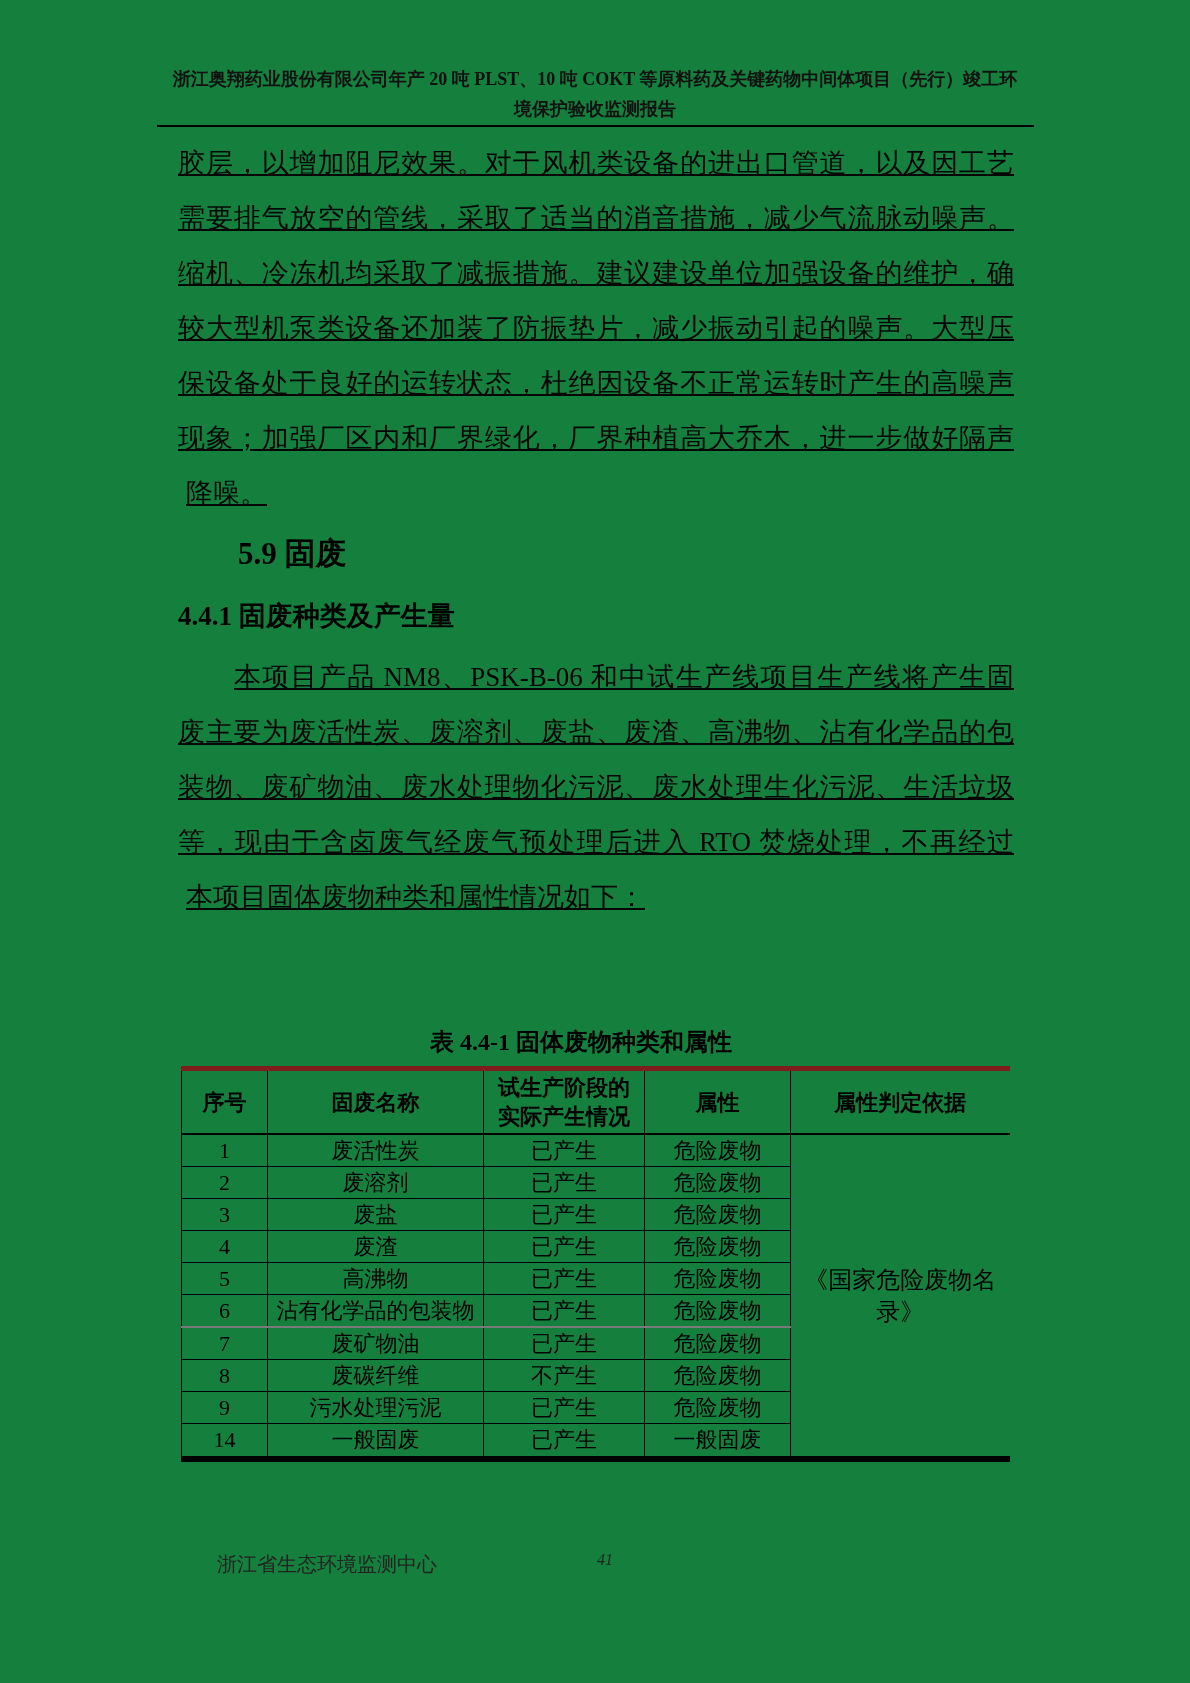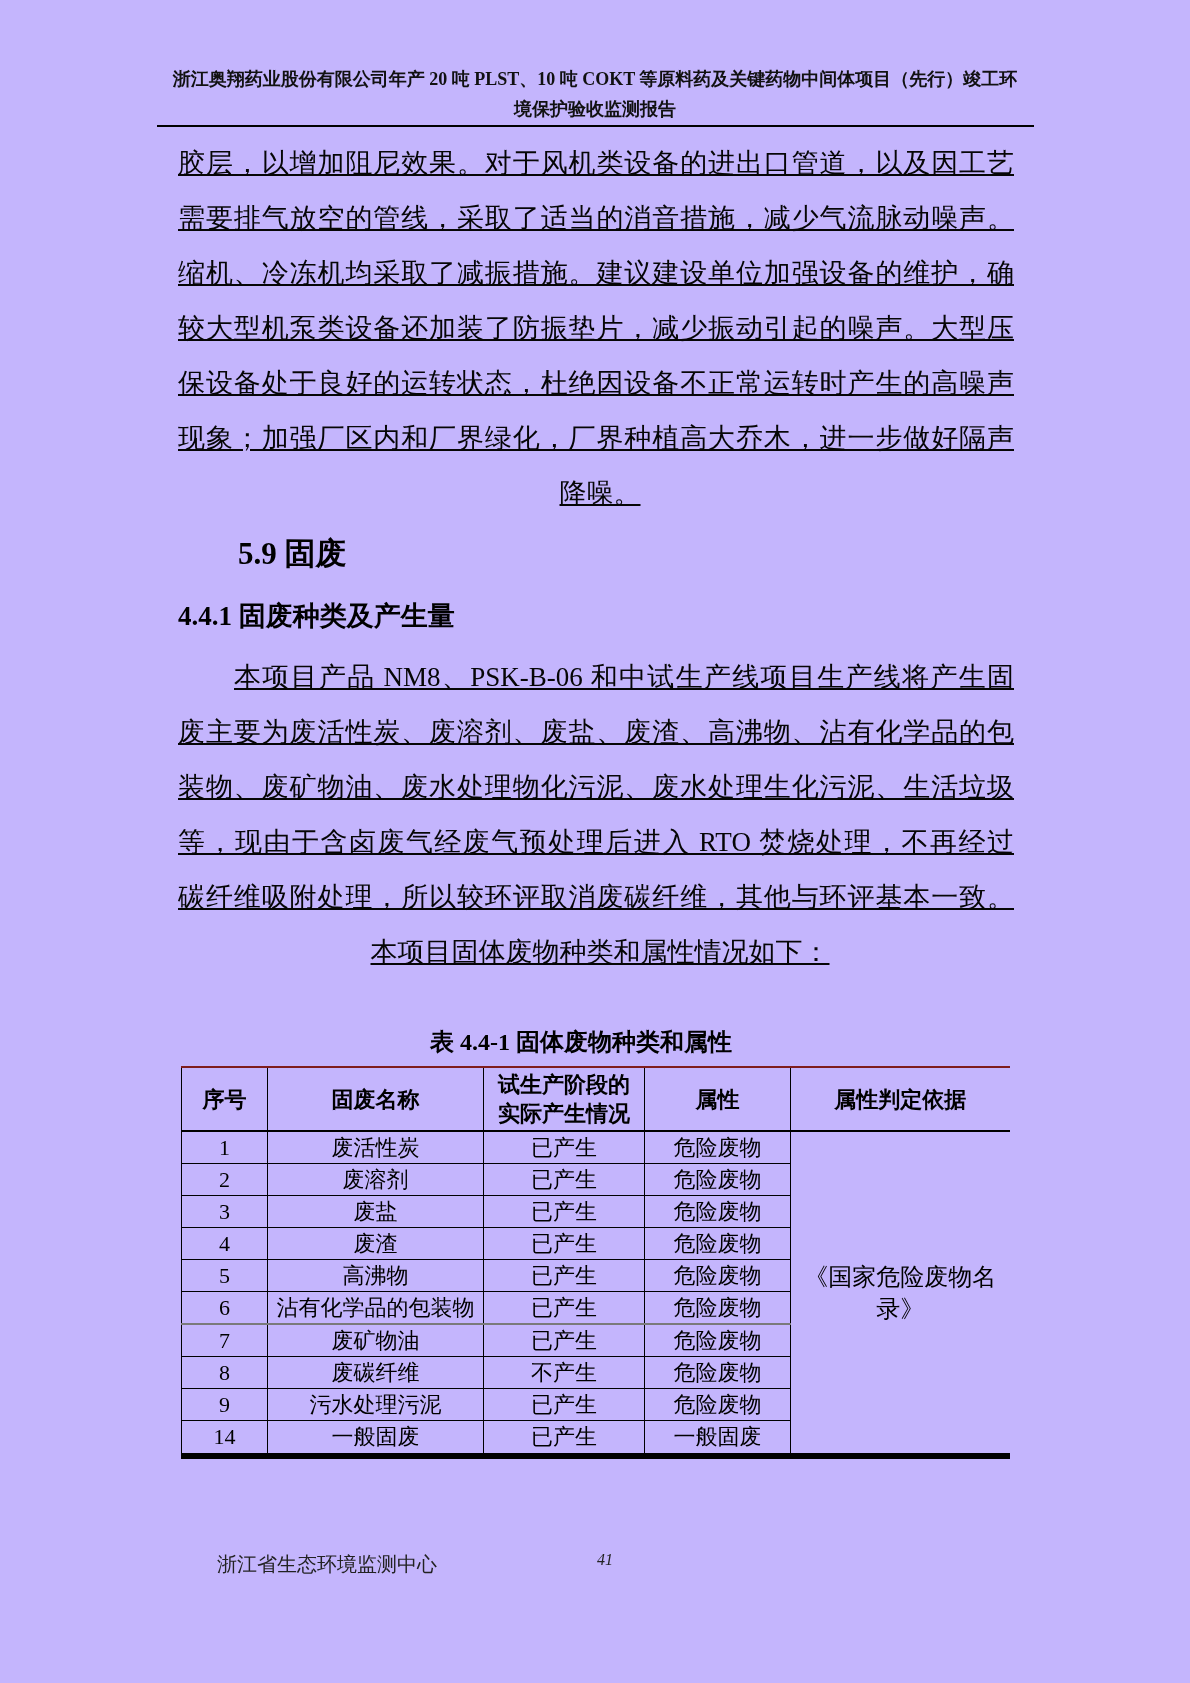--- a/index.html
+++ b/index.html
@@ -1,59 +1,59 @@
 <!DOCTYPE html>
 <html><head>
 <meta charset="utf-8">
 <style>
   html,body{margin:0;padding:0;background:#e8e8e8;}
   .page{
     position:relative;
     width:1190px;height:1683px;
     margin:0 auto;
-    background:#c4b5fd;
+    background:#15803d;
     color:#000000;
     font-family:"Liberation Serif","DejaVu Serif",serif;
     overflow:hidden;
   }
   
   .doc-header{
     position:absolute;top:64px;left:105px;width:980px;
     text-align:center;font-size:18px;font-weight:bold;line-height:30px;
     color:#111;
   }
   .header-rule{
     position:absolute;top:125px;left:157px;width:877px;height:2px;
     background:#000;
   }
   
   .body-col{position:absolute;left:178px;width:836px;text-decoration:underline;}
   .para{font-size:27px;line-height:55px;color:#060606;}
   .para .jline{text-align:justify;text-align-last:justify;}
-  .para .lline{text-align:center;margin-left:8px;}
+  .para .lline{text-align:left;margin-left:8px;}
   .para .indent{padding-left:56px;}
   .p1{top:136px;}
   .h-44{
     position:absolute;top:534px;left:238px;
     font-size:31px;font-weight:bold;line-height:40px;
   }
   .h-441{
     position:absolute;top:597px;left:178px;
     font-size:27px;font-weight:bold;line-height:38px;
   }
   .p2{top:650px;}
   
   .tbl-title{
     position:absolute;top:1026px;left:0;width:1162px;
     text-align:center;font-size:24px;font-weight:bold;
   }
   .sw-table{
     position:absolute;top:1066px;left:181px;width:828px;
     border-collapse:collapse;table-layout:fixed;
-    border-top:2px solid #7f1d1d;
+    border-top:5px solid #7f1d1d;
     border-bottom:6px solid #000;
     border-left:1px solid #000;
     font-size:22px;
   }
   .sw-table th,.sw-table td{
     border-left:1px solid #000;
     text-align:center;vertical-align:middle;
     padding:0 2px;overflow:hidden;
   }
   .sw-table th{
@@ -97,21 +97,20 @@
   </div>
 
   <div class="h-44">5.9 固废</div>
   <div class="h-441">4.4.1 固废种类及产生量</div>
 
   <div class="body-col para p2">
     <div class="jline indent">本项目产品 NM8、PSK-B-06 和中试生产线项目生产线将产生固</div>
     <div class="jline">废主要为废活性炭、废溶剂、废盐、废渣、高沸物、沾有化学品的包</div>
     <div class="jline">装物、废矿物油、废水处理物化污泥、废水处理生化污泥、生活垃圾</div>
     <div class="jline">等，现由于含卤废气经废气预处理后进入 RTO 焚烧处理，不再经过</div>
-    <div class="jline">碳纤维吸附处理，所以较环评取消废碳纤维，其他与环评基本一致。</div>
     <div class="lline">本项目固体废物种类和属性情况如下：</div>
   </div>
 
   <div class="tbl-title">表 4.4-1 固体废物种类和属性</div>
 
   <table class="sw-table">
     <colgroup>
       <col style="width:86px">
         <col style="width:216px">
         <col style="width:161px">

